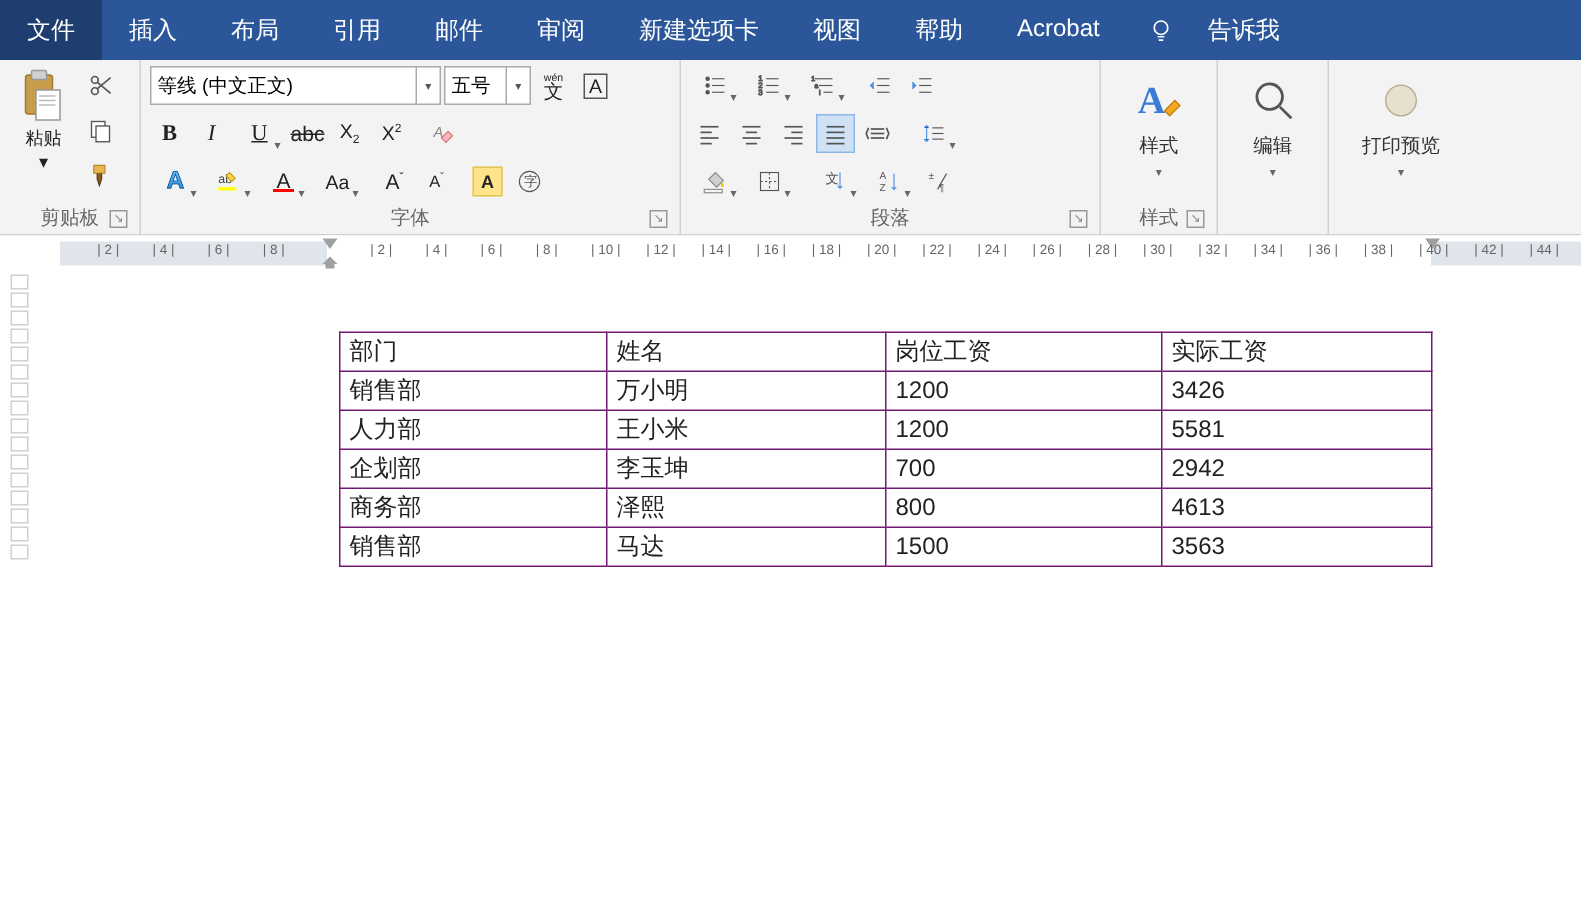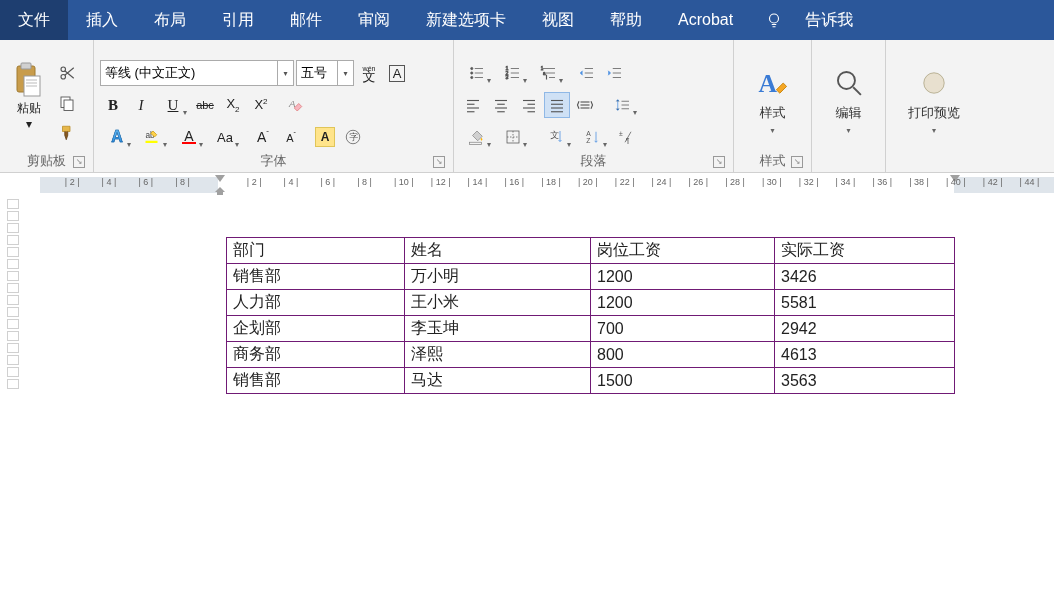--- a/index.html
+++ b/index.html
@@ -8,21 +8,21 @@
   
   .tabs { height:40px; background:#2b579a; display:flex; align-items:stretch; color:#fff; }
   .tab { display:flex; align-items:center; padding:0 18px; font-size:16px; cursor:pointer; }
   .tab.active { background:#f3f3f3; color:#2b579a; }
   .tab.file { background:#1e3e70; }
   .tellme { display:flex; align-items:center; gap:22px; padding:0 14px; font-size:16px; cursor:text; }
   .tellme svg { width:18px; height:18px; }
 
   
   .ribbon { background:#f3f3f3; border-bottom:1px solid #d0d0d0; display:flex; }
-  .group { border-right:1px solid #d0d0d0; padding:20px 6px 0px 6px; display:flex; flex-direction:column; }
+  .group { border-right:1px solid #d0d0d0; padding:4px 6px 0px 6px; display:flex; flex-direction:column; }
   .group-body { flex:1; display:flex; align-items:flex-start; }
   .group-label { height:22px; font-size:13px; color:#666; text-align:center; position:relative; line-height:22px; }
   .group-label .launcher { position:absolute; right:2px; bottom:4px; width:12px; height:12px; border:1px solid #999; display:flex; align-items:center; justify-content:center; font-size:8px; color:#888; cursor:pointer; }
 
   .col { display:flex; flex-direction:column; gap:4px; }
   .row { display:flex; align-items:center; gap:2px; }
 
   .btn { min-width:26px; height:26px; display:flex; align-items:center; justify-content:center; cursor:pointer; border:1px solid transparent; }
   .btn.dd { min-width:34px; position:relative; }
   .btn.dd::after { content:"▾"; font-size:8px; color:#666; position:absolute; right:2px; bottom:0px; }
@@ -161,21 +161,21 @@
         <div class="btn">
             <b style="font-size:15px;font-family:serif;">B</b>
           </div>
         <div class="btn">
             <i style="font-size:15px;font-family:serif;">I</i>
           </div>
         <div class="btn dd">
             <span style="text-decoration:underline;font-size:15px;font-family:serif;">U</span>
           </div>
         <div class="btn">
-            <span style="text-decoration:line-through;font-size:11px;">abc</span>
+            <span style="text-decoration:line-through;font-size:14px;">abc</span>
           </div>
         <div class="btn">
             <span style="font-size:13px;">X<sub style="font-size:8px;">2</sub></span>
           </div>
         <div class="btn">
             <span style="font-size:13px;">X<sup style="font-size:8px;">2</sup></span>
           </div>
         <div style="width:4px;"></div>
         <div class="btn">
           <svg viewBox="0 0 24 24">

